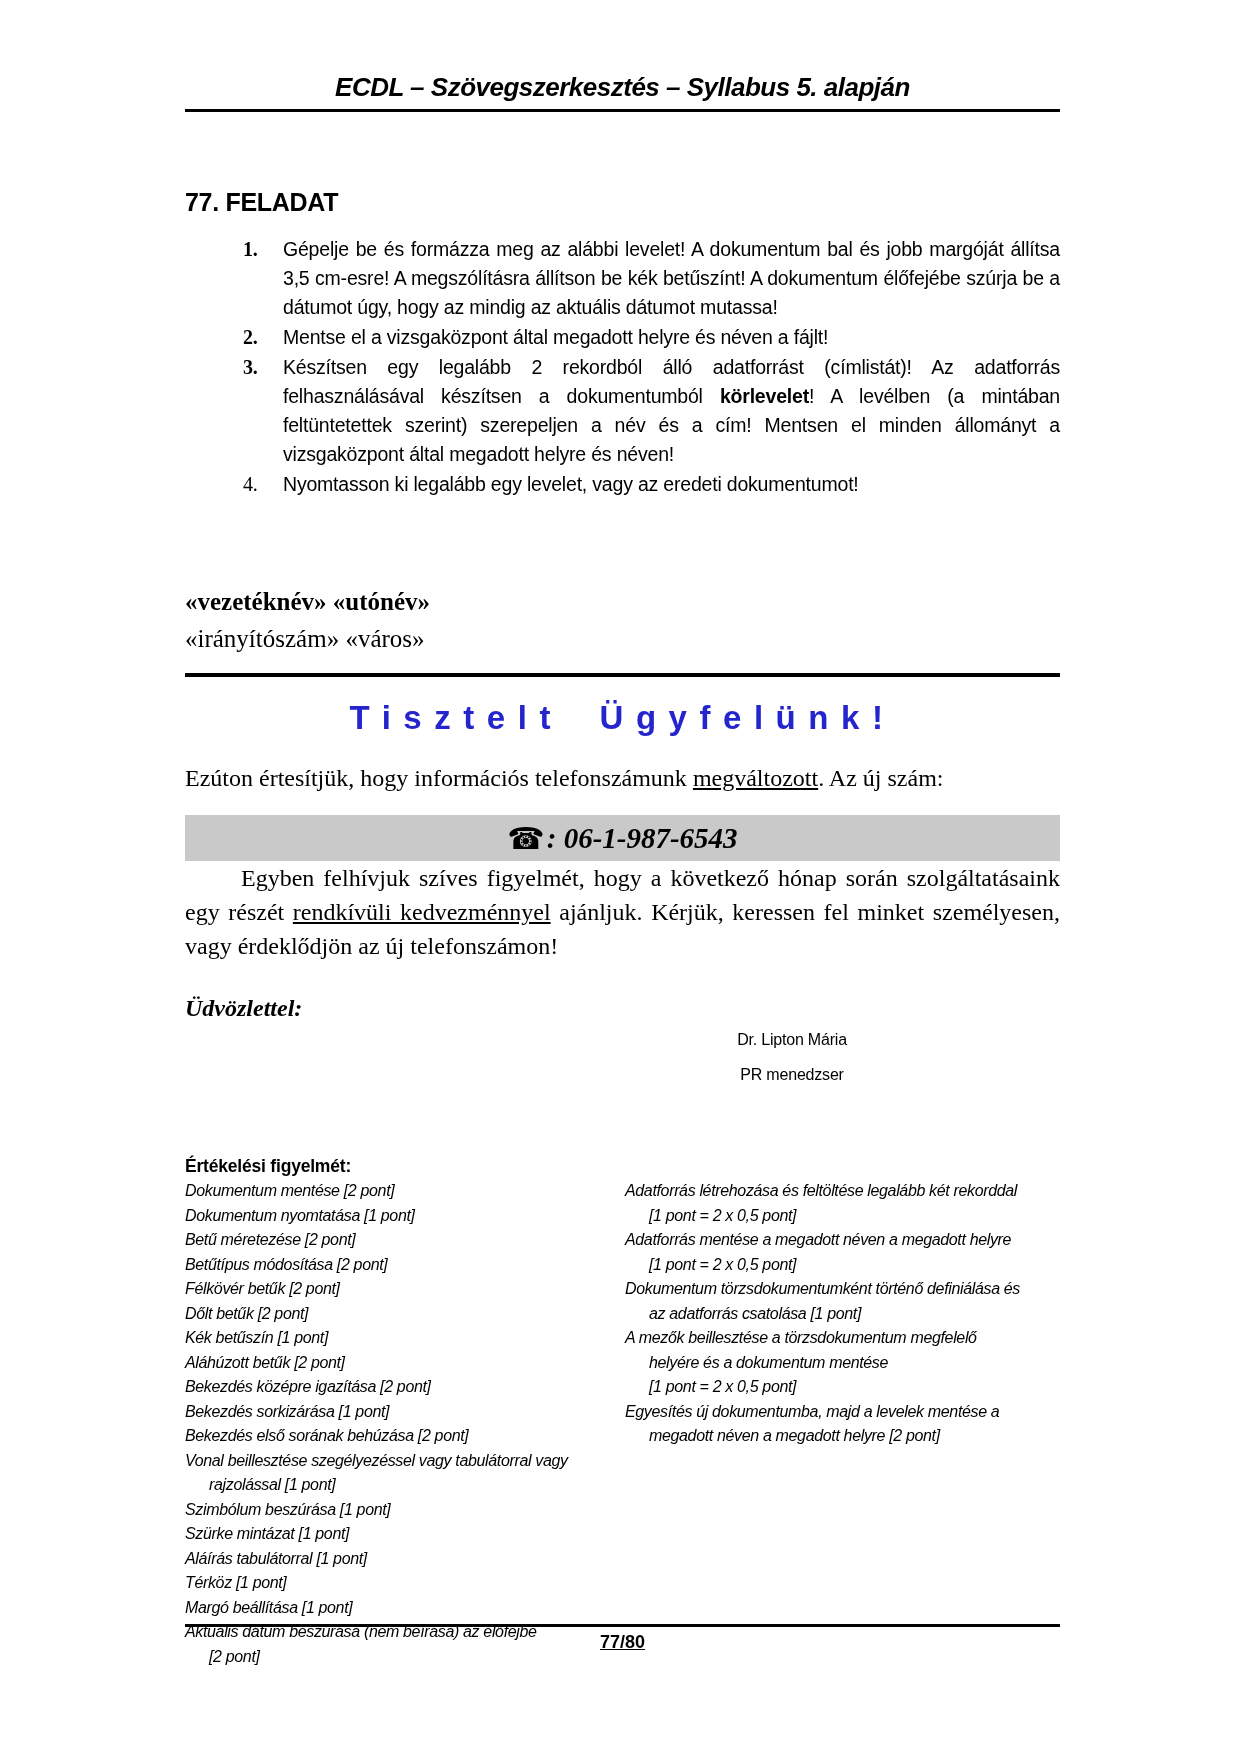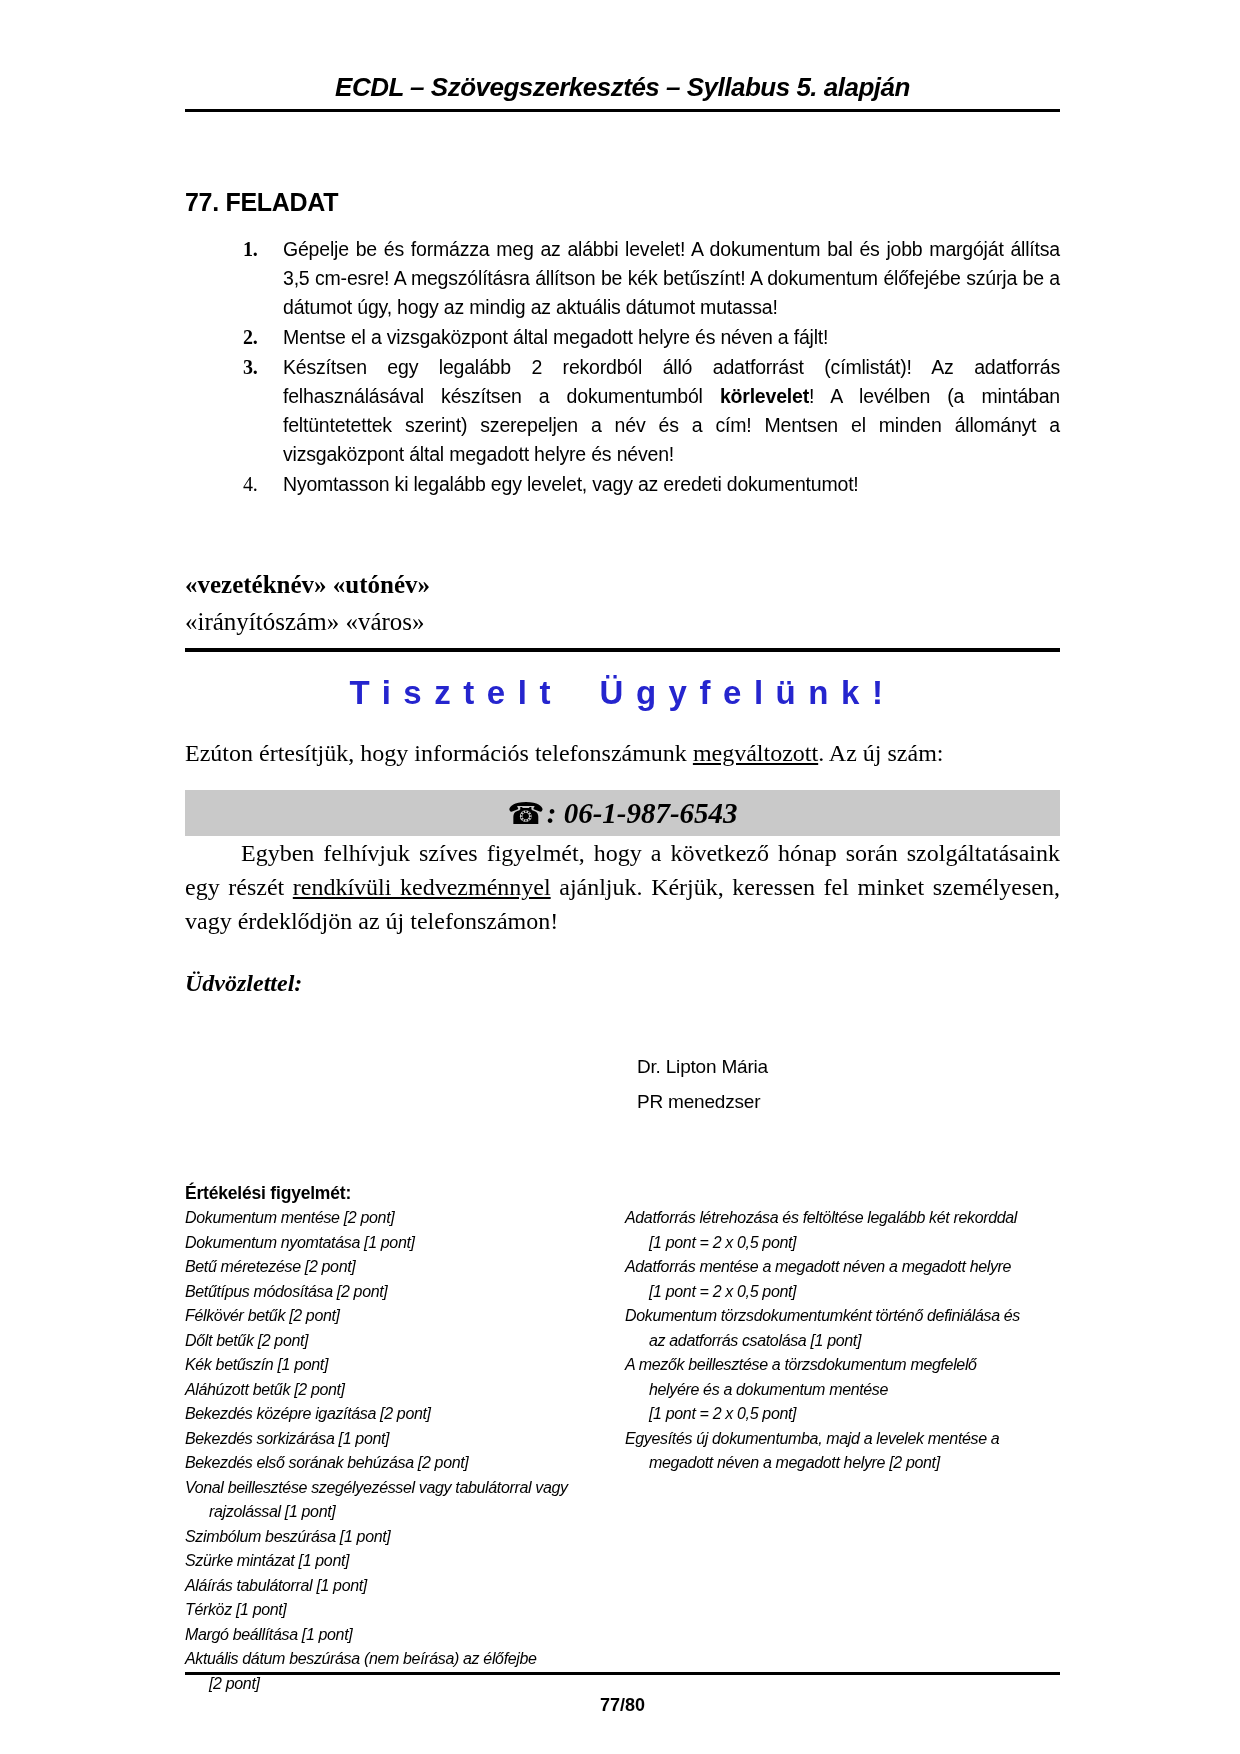--- a/index.html
+++ b/index.html
@@ -48,26 +48,26 @@
     width: 40px;
     flex: 0 0 40px;
     font-family: "Liberation Serif", serif;
     font-size: 20px;
   }
   .task-item .num.bold-num { font-weight: bold; }
   .task-item .txt { flex: 1; text-align: justify; }
   .task-item .txt b { font-weight: bold; }
   
   .merge-block {
-    margin-top: 67px;
+    margin-top: 84px;
     font-family: "Liberation Serif", serif;
     font-size: 25px;
     line-height: 37px;
     border-bottom: 4px solid #000;
-    padding-bottom: 8px;
+    padding-bottom: 16px;
   }
   .merge-line1 { font-weight: bold; }
   
   .salutation {
     margin-top: 22px;
     text-align: center;
     font-size: 33px;
     font-weight: 600;
     letter-spacing: 0.38em;
     word-spacing: 0.45em;
@@ -102,24 +102,24 @@
     text-indent: 56px;
   }
   .closing {
     margin-top: 32px;
     font-family: "Liberation Serif", serif;
     font-size: 24px;
     font-style: italic;
     font-weight: 600;
   }
   .signature {
-    margin-top: 52px;
     margin-left: 452px;
     width: 310px;
-    font-size: 19px;
+    text-align: center;
+    font-size: 16px;
     line-height: 35px;
     letter-spacing: -0.2px;
   }
   
   .evaluation { margin-top: 64px; }
   .eval-title {
     font-size: 17.5px;
     font-weight: bold;
     letter-spacing: -0.2px;
     margin-bottom: 2px;
@@ -133,27 +133,28 @@
     letter-spacing: -0.35px;
     white-space: pre-wrap;
     padding-left: 24px;
     text-indent: -24px;
     font-style: italic;
   }
   
   .page-footer {
     position: absolute;
     left: 185px;
-    top: 1672px;
+    top: 1624px;
     width: 875px;
     border-top: 3px solid #000;
     text-align: center;
-    padding-top: 20px;
+    padding-top: 5px;
     font-size: 18px;
     font-weight: bold;
+    text-decoration: underline;
   }
 </style>
 </head>
 <body>
 
 <div class="content">
 
   <div class="page-header">
     <span>ECDL – Szövegszerkesztés – Syllabus 5. alapján</span>
   </div>

